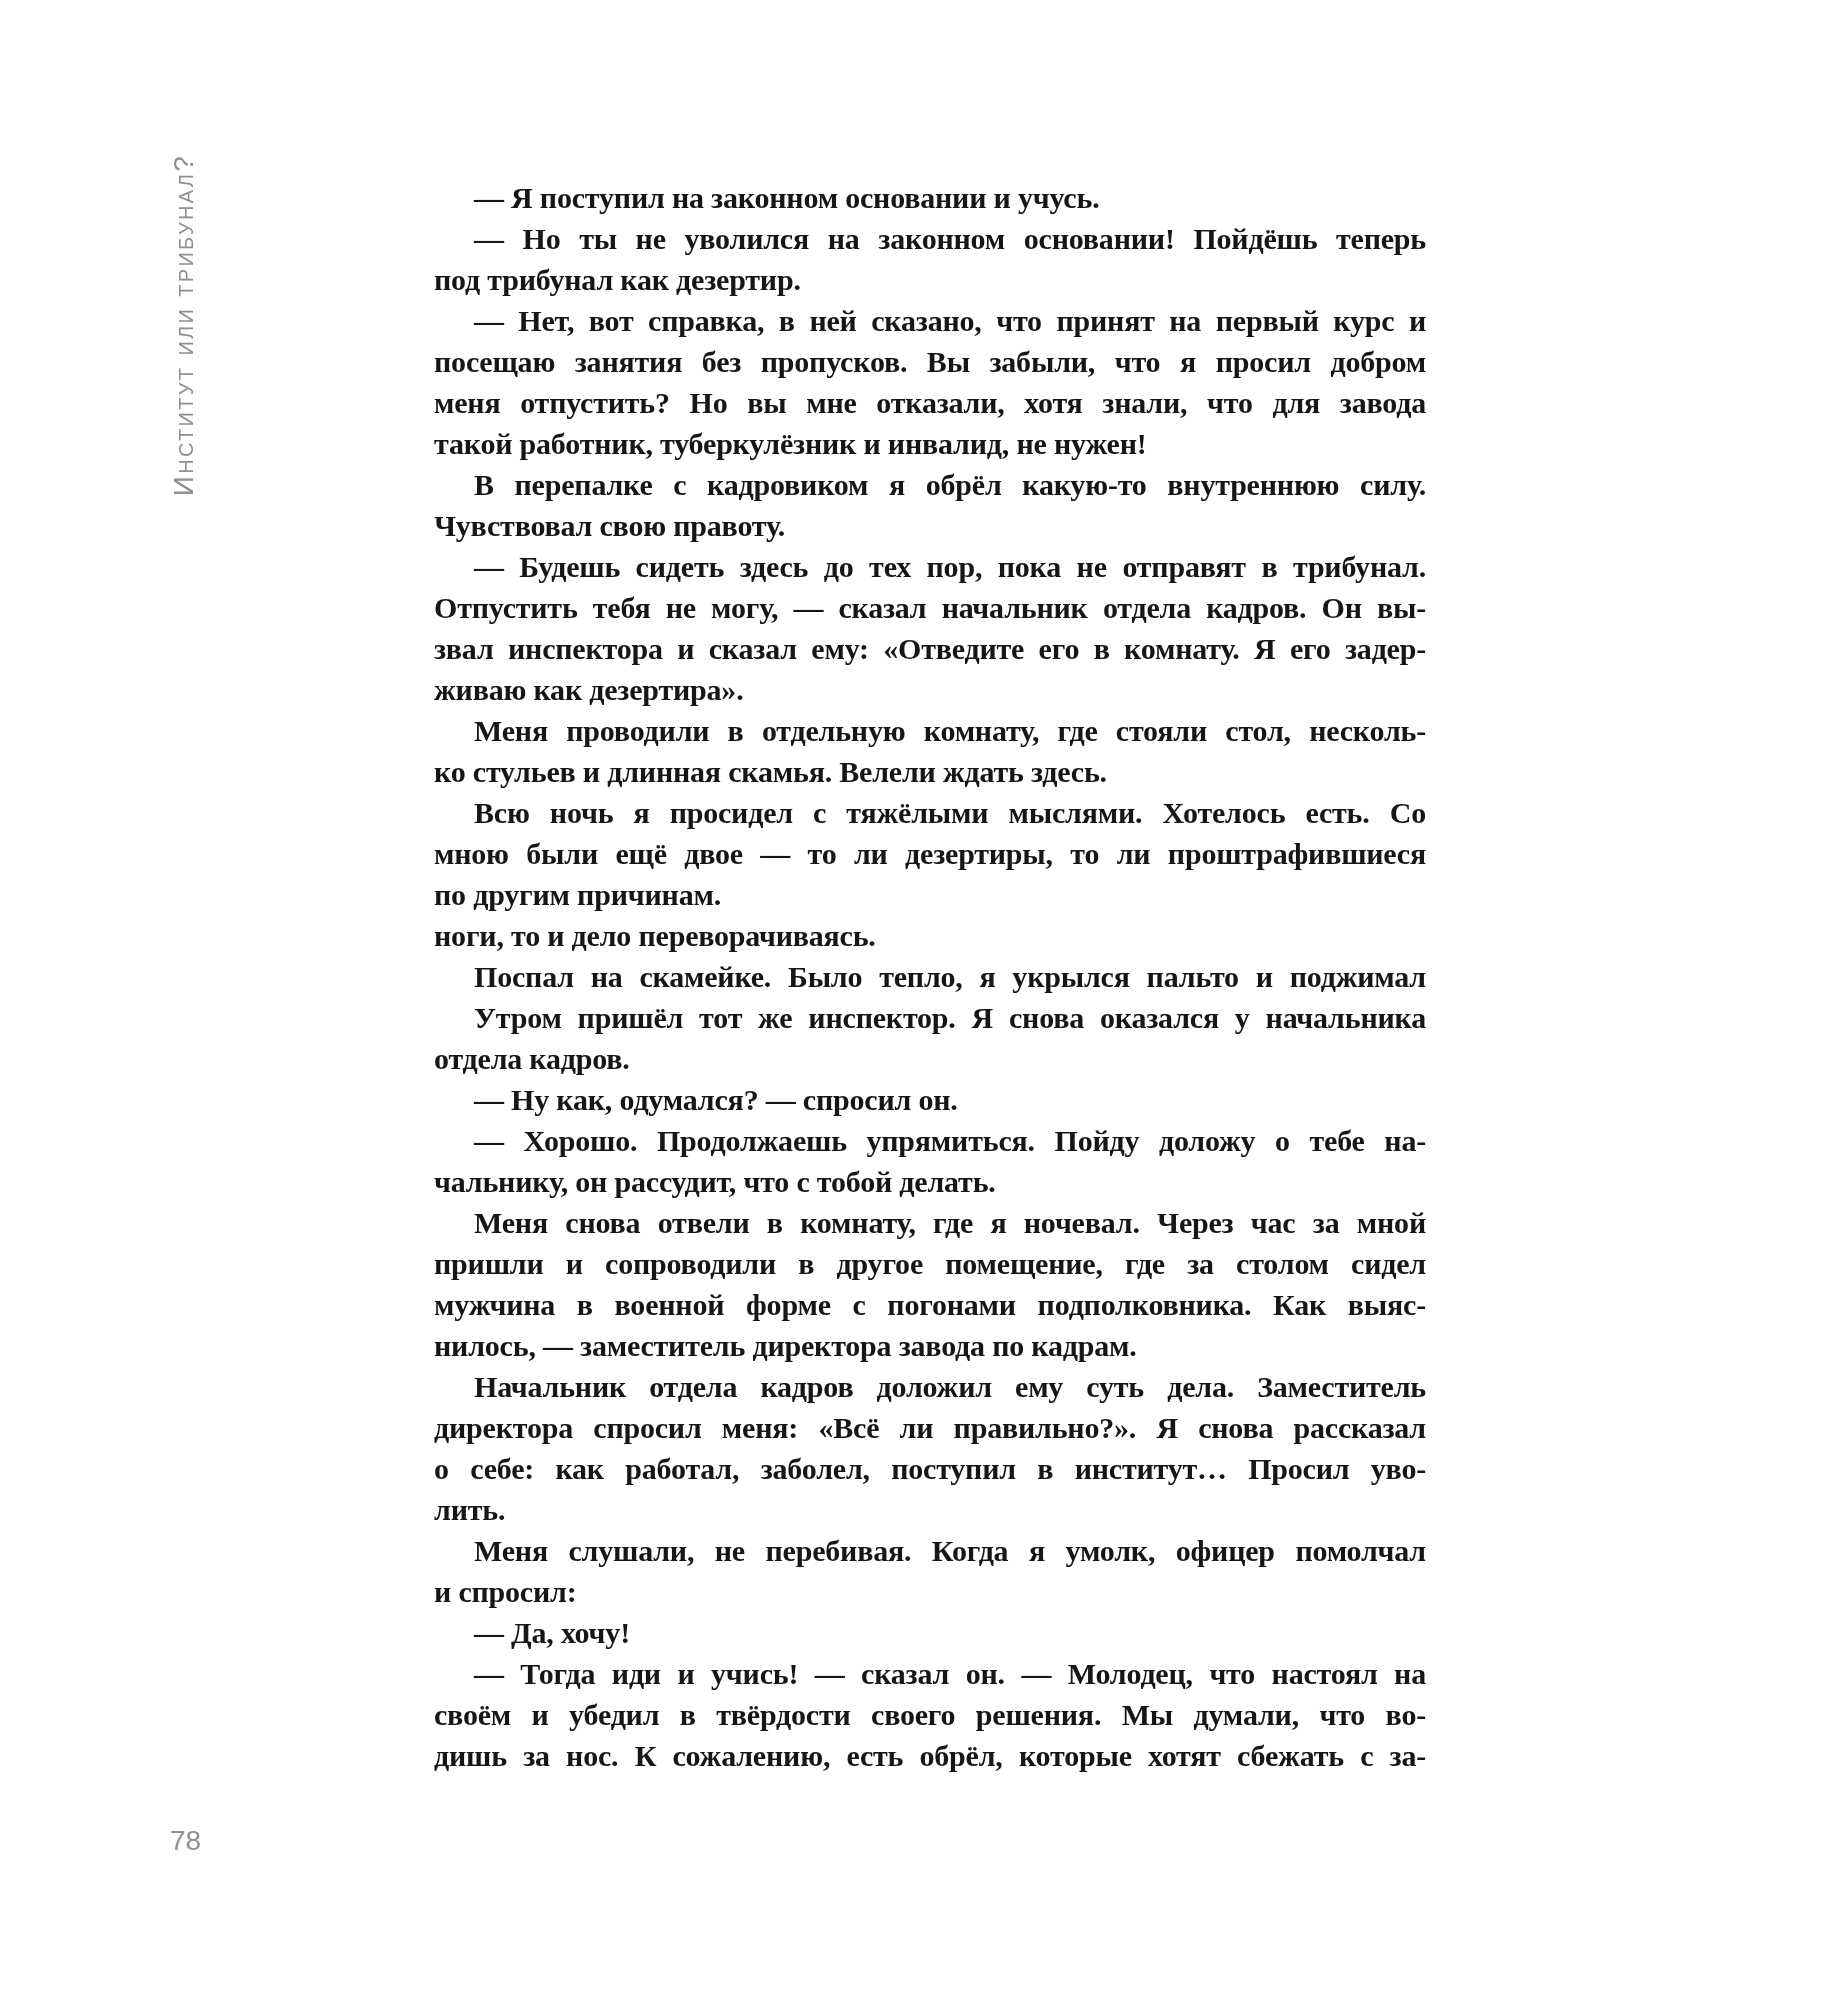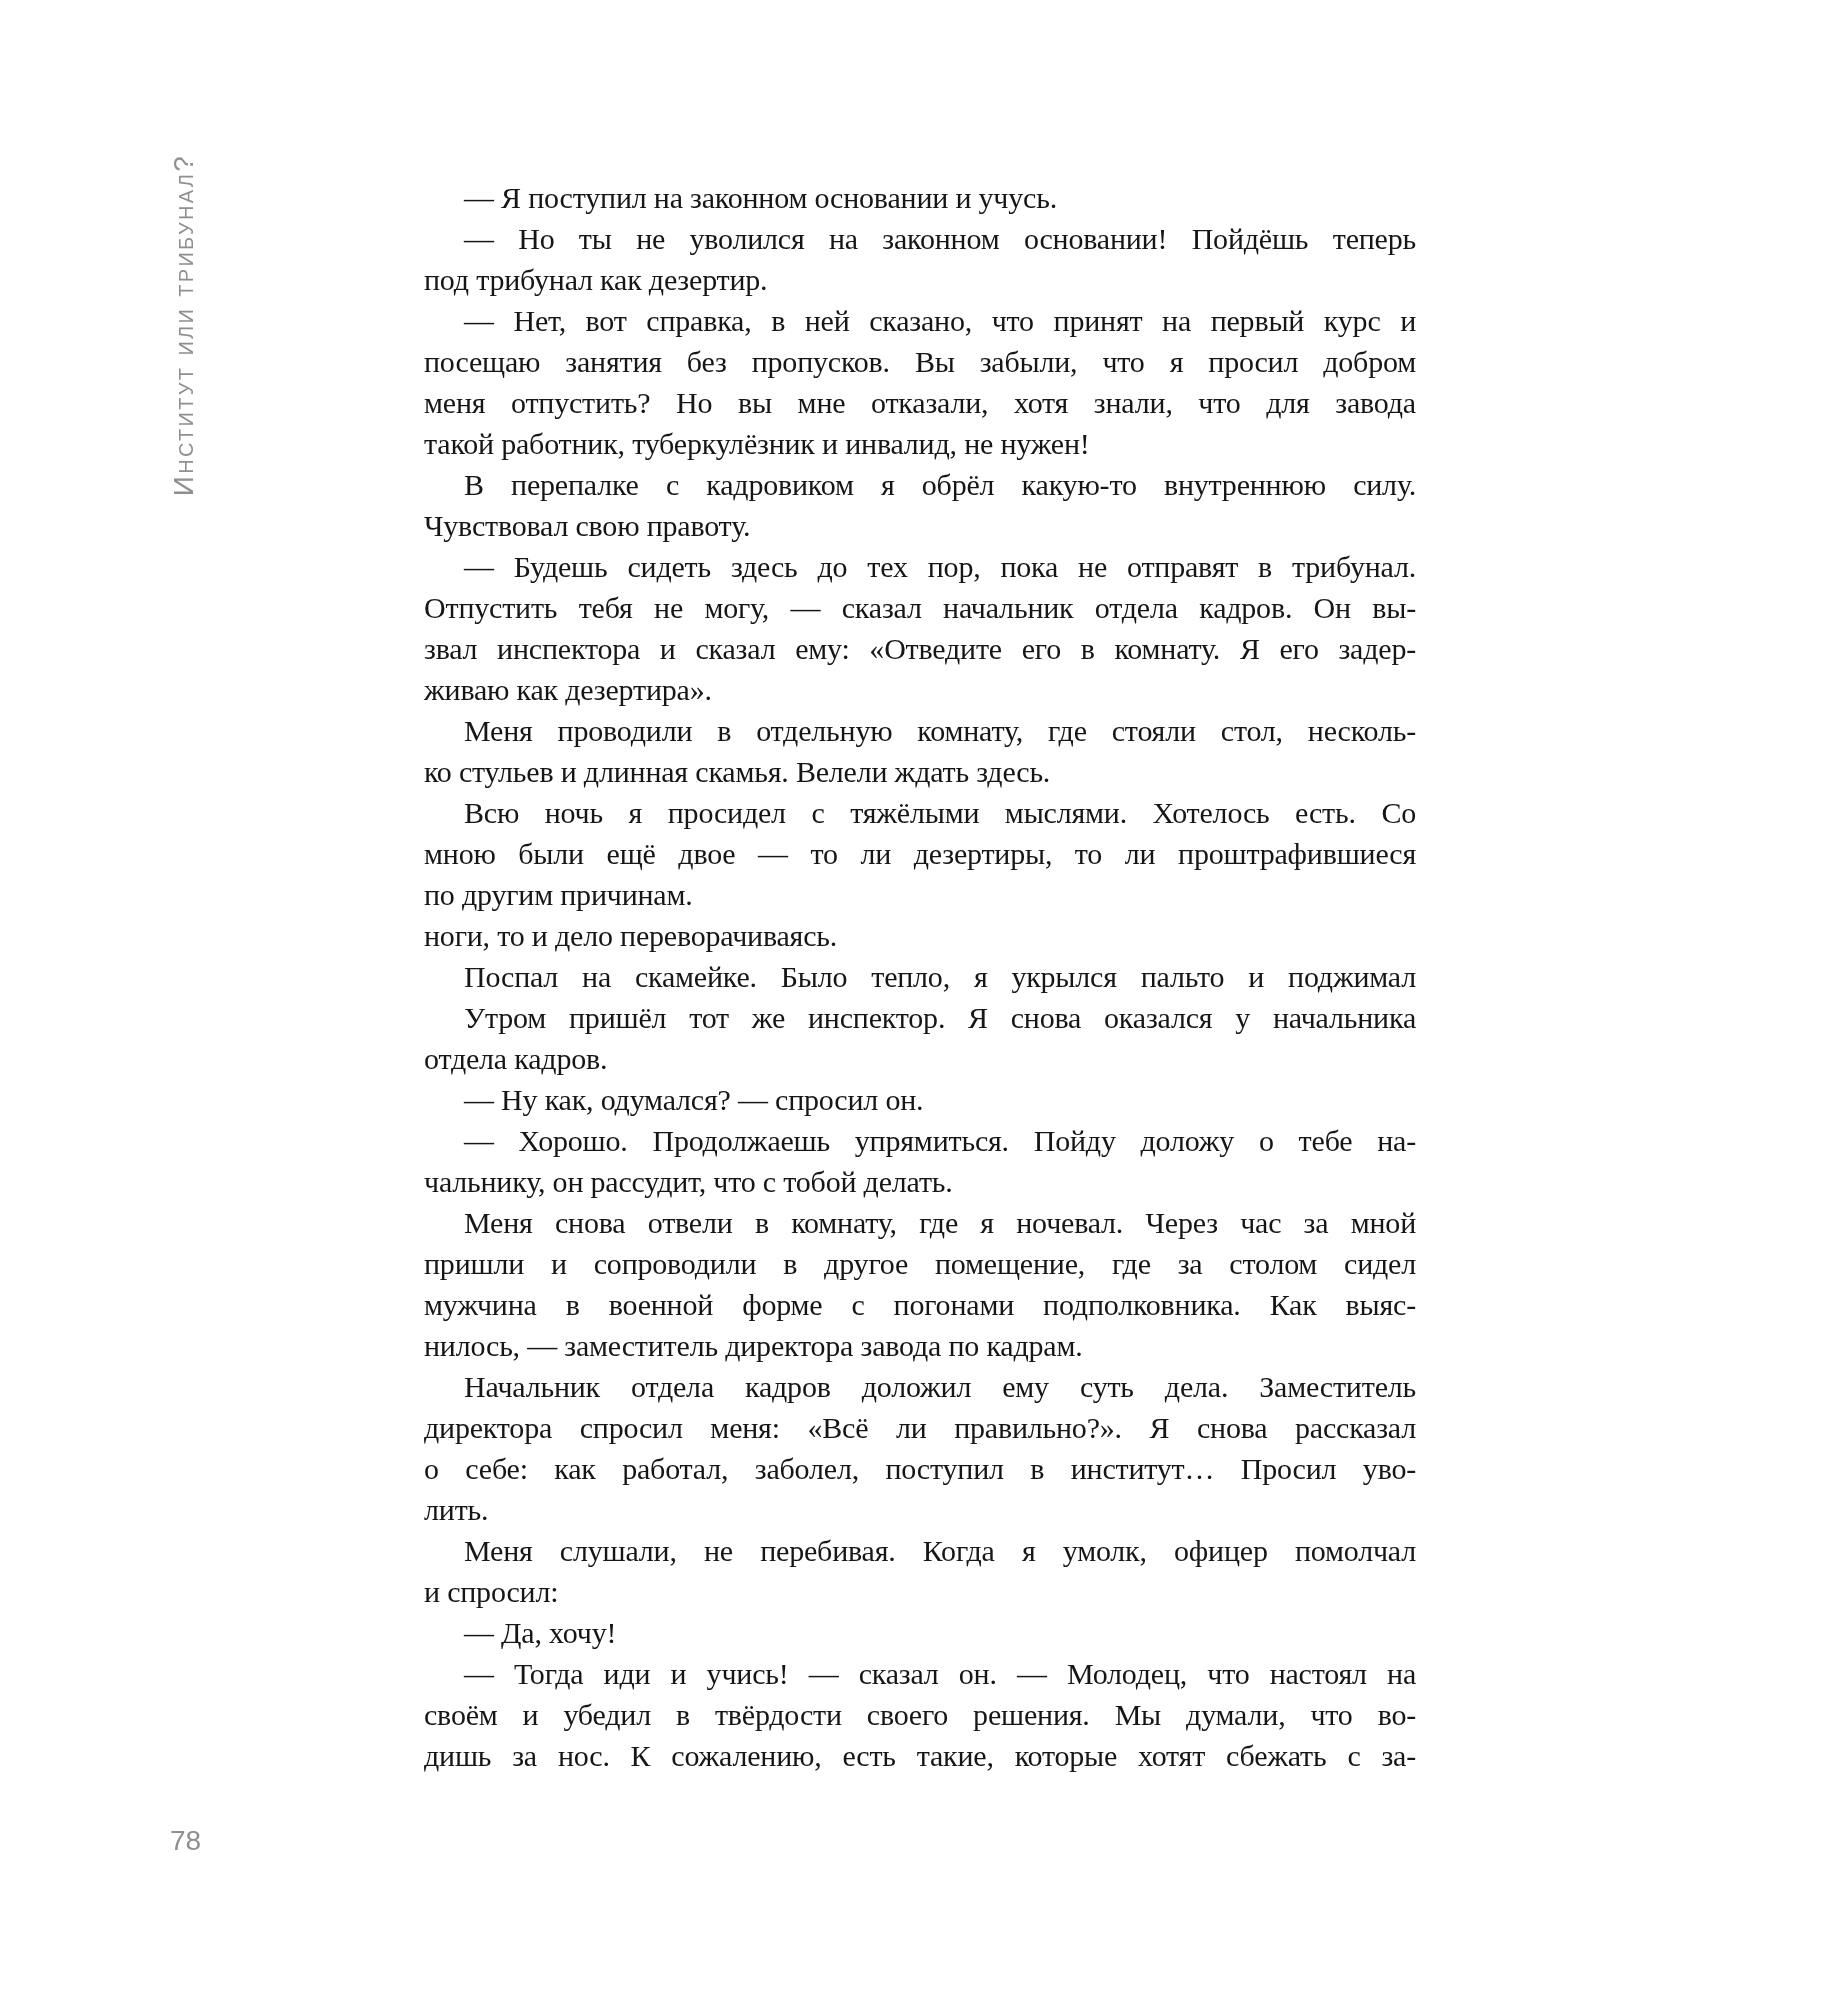--- a/index.html
+++ b/index.html
@@ -28,24 +28,24 @@
   }
   .page-number {
     position:absolute;
     left:170px; top:1825px;
     font-family:"Liberation Sans", sans-serif;
     font-size:28px;
     color:var(--muted,#8f8f8f);
   }
   .text-block {
     position:absolute;
-    left:424px; top:177px;
+    left:434px; top:177px;
     width:992px;
     color:var(--ink,#161616);
-    font-weight:400;
+    font-weight:700;
     font-size:30px;
     line-height:41px;
     letter-spacing:-0.2px;
   }
   .line {
     text-align:justify;
     text-align-last:justify;
   }
   .line.indent { text-indent:40px; }
   .line.end { text-align-last:left; }
@@ -88,18 +88,18 @@
       <div class="line end">нилось, — заместитель директора завода по кадрам.</div>
       <div class="line indent">Начальник отдела кадров доложил ему суть дела. Заместитель</div>
       <div class="line">директора спросил меня: «Всё ли правильно?». Я снова рассказал</div>
       <div class="line">о себе: как работал, заболел, поступил в институт… Просил уво-</div>
       <div class="line end">лить.</div>
       <div class="line indent">Меня слушали, не перебивая. Когда я умолк, офицер помолчал</div>
       <div class="line end">и спросил:</div>
       <div class="line indent end">— Да, хочу!</div>
       <div class="line indent">— Тогда иди и учись! — сказал он. — Молодец, что настоял на</div>
       <div class="line">своём и убедил в твёрдости своего решения. Мы думали, что во-</div>
-      <div class="line">дишь за нос. К сожалению, есть такие, которые хотят сбежать с за-</div>
+      <div class="line">дишь за нос. К сожалению, есть обрёл, которые хотят сбежать с за-</div>
     </div>
 
   <div class="page-number">78</div>
 </div>
 
 
 </body></html>

